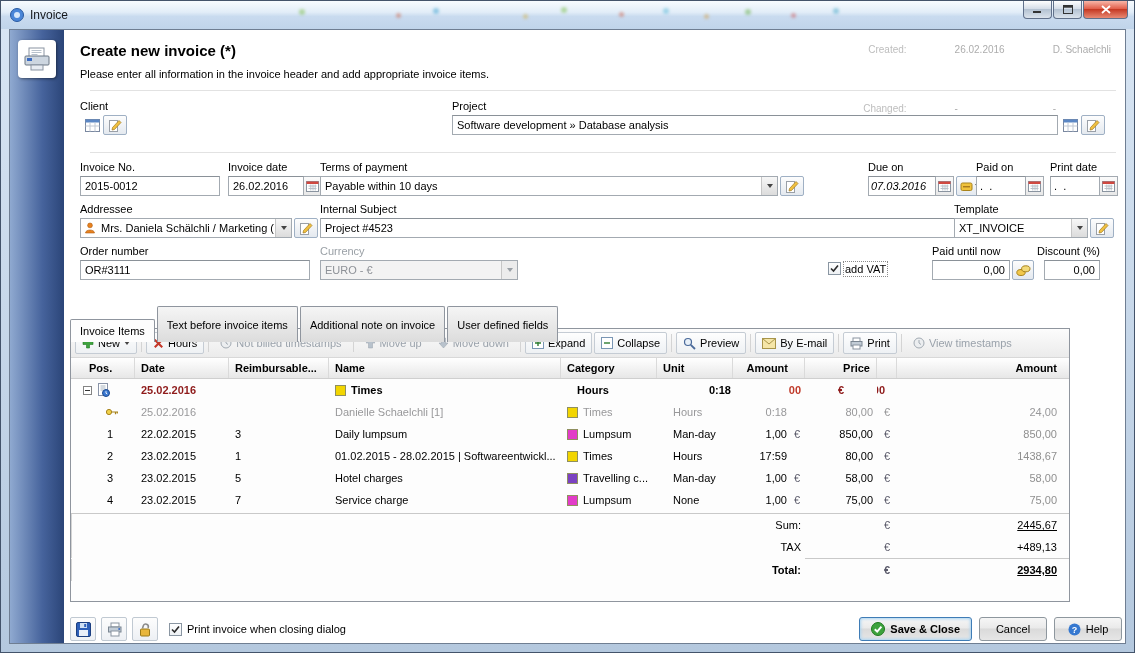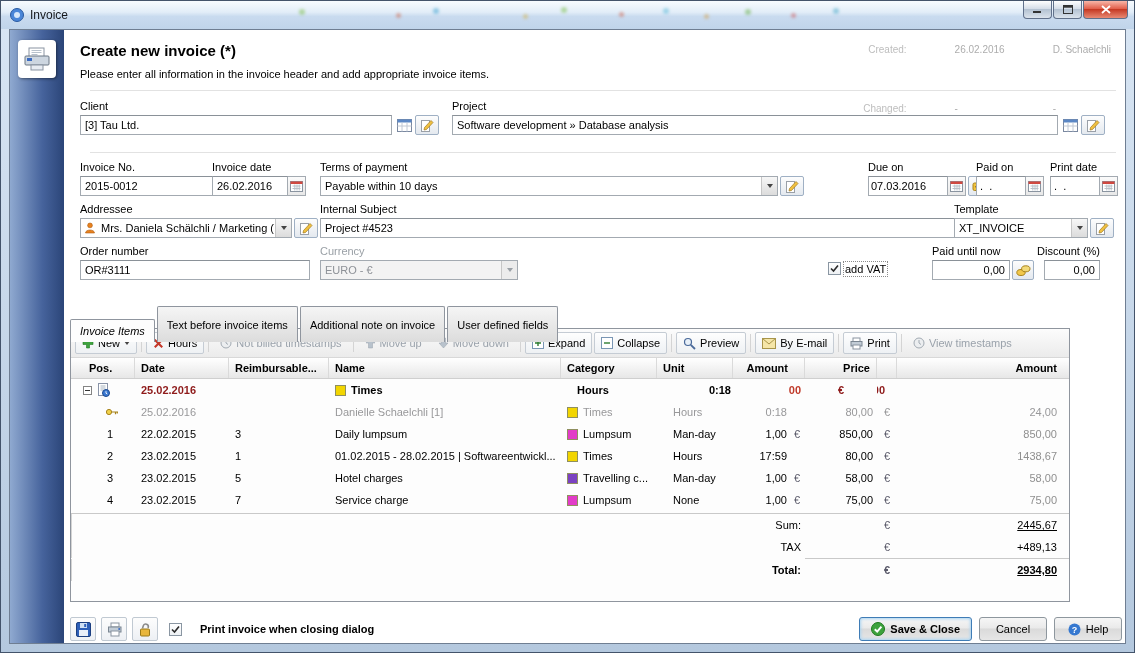--- a/index.html
+++ b/index.html
@@ -44,21 +44,21 @@
   .flat-ic{width:18px;height:20px;display:flex;align-items:center;justify-content:center;margin-left:3px;flex:none;}
   .calbtn{width:18px;height:20px;box-sizing:border-box;border:1px solid #a3aab1;border-left:none;background:linear-gradient(#fbfbfb,#e8e8e8);display:flex;align-items:center;justify-content:center;flex:none;}
   .ybtn{height:20px;box-sizing:border-box;margin-left:2px;padding:0 3px;border:1px solid #9fb0c4;border-radius:2px;background:linear-gradient(#fdfdfd,#e4e9ef);display:flex;align-items:center;gap:2px;flex:none;}
   .cb{width:13px;height:13px;box-sizing:border-box;border:1px solid #8a96a2;background:linear-gradient(#fff,#eef1f4);display:flex;align-items:center;justify-content:center;flex:none;}
   .cbwrap{display:flex;align-items:center;gap:4px;}
   .dotted{outline:1px dotted #8a8a8a;outline-offset:1px;}
   .personic{margin:0 1px 0 3px;flex:none;display:flex;}
   
   .tabs{position:absolute;left:6px;top:276px;display:flex;align-items:flex-end;z-index:3;}
   .tab{height:36px;box-sizing:border-box;padding:0 9px;display:flex;align-items:center;background:linear-gradient(#f5f5f5,#dcdcdc);border:1px solid #8f959e;border-bottom:none;border-radius:2px 2px 0 0;margin-right:2px;}
-  .tab.active{height:23px;background:#fdfdfd;font-style:italic;}
+  .tab.active{height:23px;background:#fdfdfd;}
   .panel{position:absolute;left:6px;top:298px;width:1000px;height:274px;box-sizing:border-box;border:1px solid #8f959e;background:#fdfdfd;z-index:2;}
   .tbar{display:flex;align-items:center;height:28px;padding:0 3px;background:linear-gradient(#fcfcfc,#ebebeb);border-bottom:1px solid #d8d8d8;}
   .tb{display:flex;align-items:center;gap:4px;height:22px;box-sizing:border-box;padding:0 6px;margin:0 1px;border:1px solid #c5ccd4;border-radius:2px;background:linear-gradient(#fefefe,#eef1f4);white-space:nowrap;}
   .tb.dis{border-color:transparent;background:transparent;color:#9aa2ab;}
   .tsep{width:1px;height:18px;background:#d4d4d4;margin:0 3px;flex:none;}
   
   .thead{display:grid;grid-template-columns:64px 94px 100px 232px 96px 76px 72px 72px 20px 1fr;height:20px;background:linear-gradient(#ffffff,#e7e7e7);border-bottom:1px solid #cfcfcf;font-weight:bold;}
   .th{display:flex;align-items:center;padding:0 6px;border-right:1px solid #dadada;overflow:hidden;white-space:nowrap;}
   .th.pl{padding-left:18px;}
   .th.re{justify-content:flex-end;}
@@ -93,21 +93,21 @@
   .srow .sval{display:flex;align-items:center;justify-content:flex-end;padding-right:12px;}
   .srow.sum .sval span{text-decoration:underline;}
   .srow.tot{font-weight:bold;}
   .srow.tot .sval span{text-decoration:underline;}
   
   .footer{position:absolute;left:6px;top:584px;width:1052px;height:30px;display:flex;align-items:center;gap:5px;}
   .fico{width:26px;height:24px;box-sizing:border-box;border:1px solid #c0c9d2;border-radius:2px;background:linear-gradient(#fdfdfd,#edf0f4);display:flex;align-items:center;justify-content:center;flex:none;}
   .fbtns{margin-left:auto;display:flex;gap:7px;}
   .btn{height:24px;box-sizing:border-box;min-width:68px;padding:0 11px;display:flex;align-items:center;justify-content:center;gap:5px;background:linear-gradient(#f6f6f6,#eaeaea 45%,#dadada 50%,#e6e6e6);border:1px solid #8e979e;border-radius:3px;white-space:nowrap;}
   .btn.primary{border-color:#3f7cb6;box-shadow:inset 0 0 3px 1px #a9d4f2;font-weight:bold;}
-  .fckb{display:flex;align-items:center;gap:18px;margin-left:6px;font-weight:bold;}
+  .fckb{display:flex;align-items:center;gap:5px;margin-left:6px;}
 </style>
 </head>
 <body>
 
 <div class="window">
 
   <div class="titlebar">
     <span class="specks">
       <i style="left:298px;top:8px;width:6px;height:6px;background:#7cbf4a"></i>
       <i style="left:395px;top:12px;width:5px;height:5px;background:#d06648"></i>
@@ -174,21 +174,20 @@
         <span>-</span>
       </div>
 
       <div class="form">
         <div class="sep" style="top:60px"></div>
         <div class="sep" style="top:122px"></div>
 
         <div class="fg" style="left:0;top:70px">
           <label>Client</label>
           <div class="ctl">
-            <input class="tin" style="width: 312px;" value="[3] Tau Ltd.">
             <span class="flat-ic">
                 <svg width="15" height="13">
                   <rect x="0.5" y="0.5" width="14" height="12" fill="#fff" stroke="#7a88a0"></rect>
                   <rect x="0.5" y="0.5" width="14" height="3" fill="#5b87c5"></rect>
                   <path d="M5 3.5 v9 M10 3.5 v9 M0.5 7 h14" stroke="#c0c8d4" fill="none"></path>
                 </svg>
               </span>
             <span class="icon-btn">
                 <svg width="13" height="13">
                   <rect x="0.5" y="1.5" width="8" height="11" fill="#fff" stroke="#9aa0a8"></rect>
@@ -216,21 +215,21 @@
               </span>
           </div>
         </div>
 
         <div class="fg" style="left:0;top:131px">
           <label>Invoice No.</label>
           <div class="ctl">
               <input class="tin" style="width: 140px;" value="2015-0012">
             </div>
         </div>
-        <div class="fg" style="left:132px;top:131px">
+        <div class="fg" style="left:148px;top:131px">
           <label>Invoice date</label>
           <div class="ctl">
             <input class="tin" style="width: 76px;" value="26.02.2016">
             <span class="calbtn">
                 <svg width="13" height="12">
                   <rect x="0.5" y="1.5" width="12" height="10" fill="#fff" stroke="#8a94a0"></rect>
                   <rect x="0.5" y="1.5" width="12" height="2.5" fill="#d04840"></rect>
                   <path d="M2.5 6 h8 M2.5 8.5 h8 M4.8 4.5 v6 M7 4.5 v6 M9.2 4.5 v6" stroke="#b8c0c8" fill="none"></path>
                 </svg>
               </span>
@@ -249,21 +248,21 @@
                 <svg width="13" height="13">
                   <rect x="0.5" y="1.5" width="8" height="11" fill="#fff" stroke="#9aa0a8"></rect>
                   <path d="M3.5 8.5 L10 1.5 L12 3.5 L5.5 10.5 L3 11 Z" fill="#f0c040" stroke="#a07a20" stroke-width="0.7"></path>
                 </svg>
               </span>
           </div>
         </div>
         <div class="fg" style="left:788px;top:131px">
           <label>Due on</label>
           <div class="ctl">
-            <input class="tin" style="width: 80px; padding: 0px 2px;" value="07.03.2016">
+            <input class="tin" style="width: 68px; padding: 0px 2px; font-style: italic;" value="07.03.2016">
             <span class="calbtn">
                 <svg width="13" height="12">
                   <rect x="0.5" y="1.5" width="12" height="10" fill="#fff" stroke="#8a94a0"></rect>
                   <rect x="0.5" y="1.5" width="12" height="2.5" fill="#d04840"></rect>
                   <path d="M2.5 6 h8 M2.5 8.5 h8 M4.8 4.5 v6 M7 4.5 v6 M9.2 4.5 v6" stroke="#b8c0c8" fill="none"></path>
                 </svg>
               </span>
             <span class="ybtn">
                 <svg width="13" height="11">
                   <rect x="1" y="2" width="11" height="7.5" rx="1.5" fill="#f0c23c" stroke="#a8831c"></rect>

